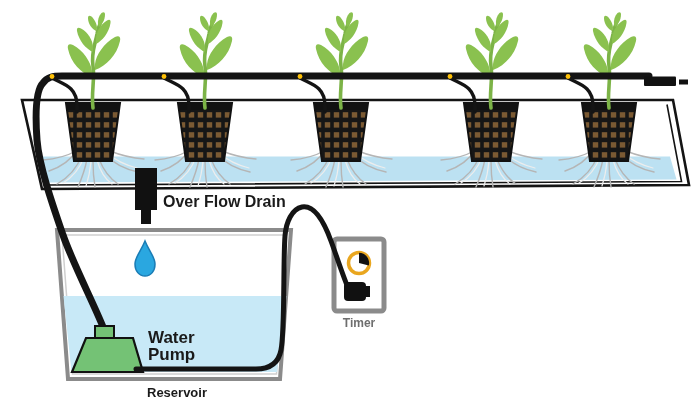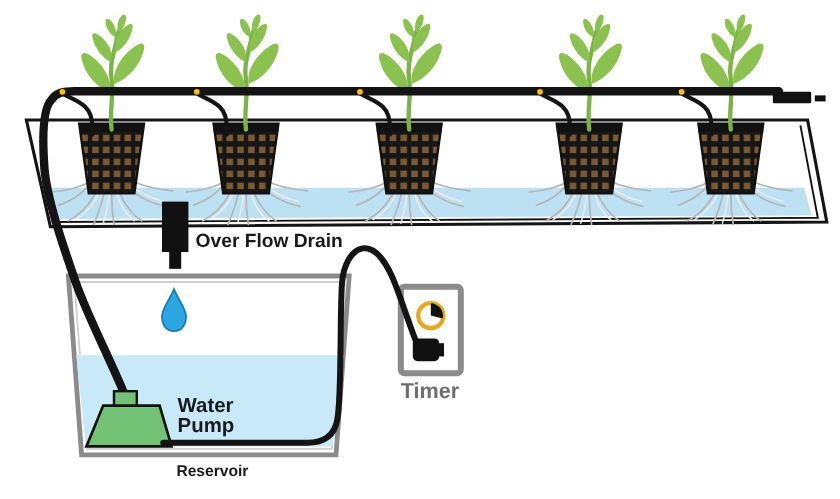--- a/index.html
+++ b/index.html
@@ -14,22 +14,22 @@
   .lbl {
     position:absolute;
     font-weight:bold;
     color:var(--ink,#1a1a1a);
     white-space:nowrap;
     letter-spacing:0px;
   }
   .lbl-overflow { left:163px; top:193px; font-size:16px; }
   .lbl-pump     { left:148px; top:329px; font-size:17px; line-height:17px; white-space:normal; width:64px; }
   .lbl-reservoir{ left:147px; top:385px; font-size:13px; }
-  .lbl-timer    { left:334px; top:316px; width:50px; 
-                  font-size:18px; color:var(--labelGray,#6e6e6e); white-space:nowrap; }
+  .lbl-timer    { left:334px; top:316px; width:50px; text-align:center;
+                  font-size:12px; color:var(--labelGray,#6e6e6e); white-space:nowrap; }
 </style>
 </head>
 <body>
 
 <div class="stage">
   <svg width="700" height="416" viewBox="0 0 700 416">
     <defs>
       <pattern id="mesh" patternUnits="userSpaceOnUse" width="9" height="10">
         <rect width="9" height="10" style="fill:var(--potGrid,#161616)"></rect>
         <rect x="1.8" y="2.2" width="5.4" height="5.4" style="fill:var(--potBrown,#7B5A33)"></rect>

